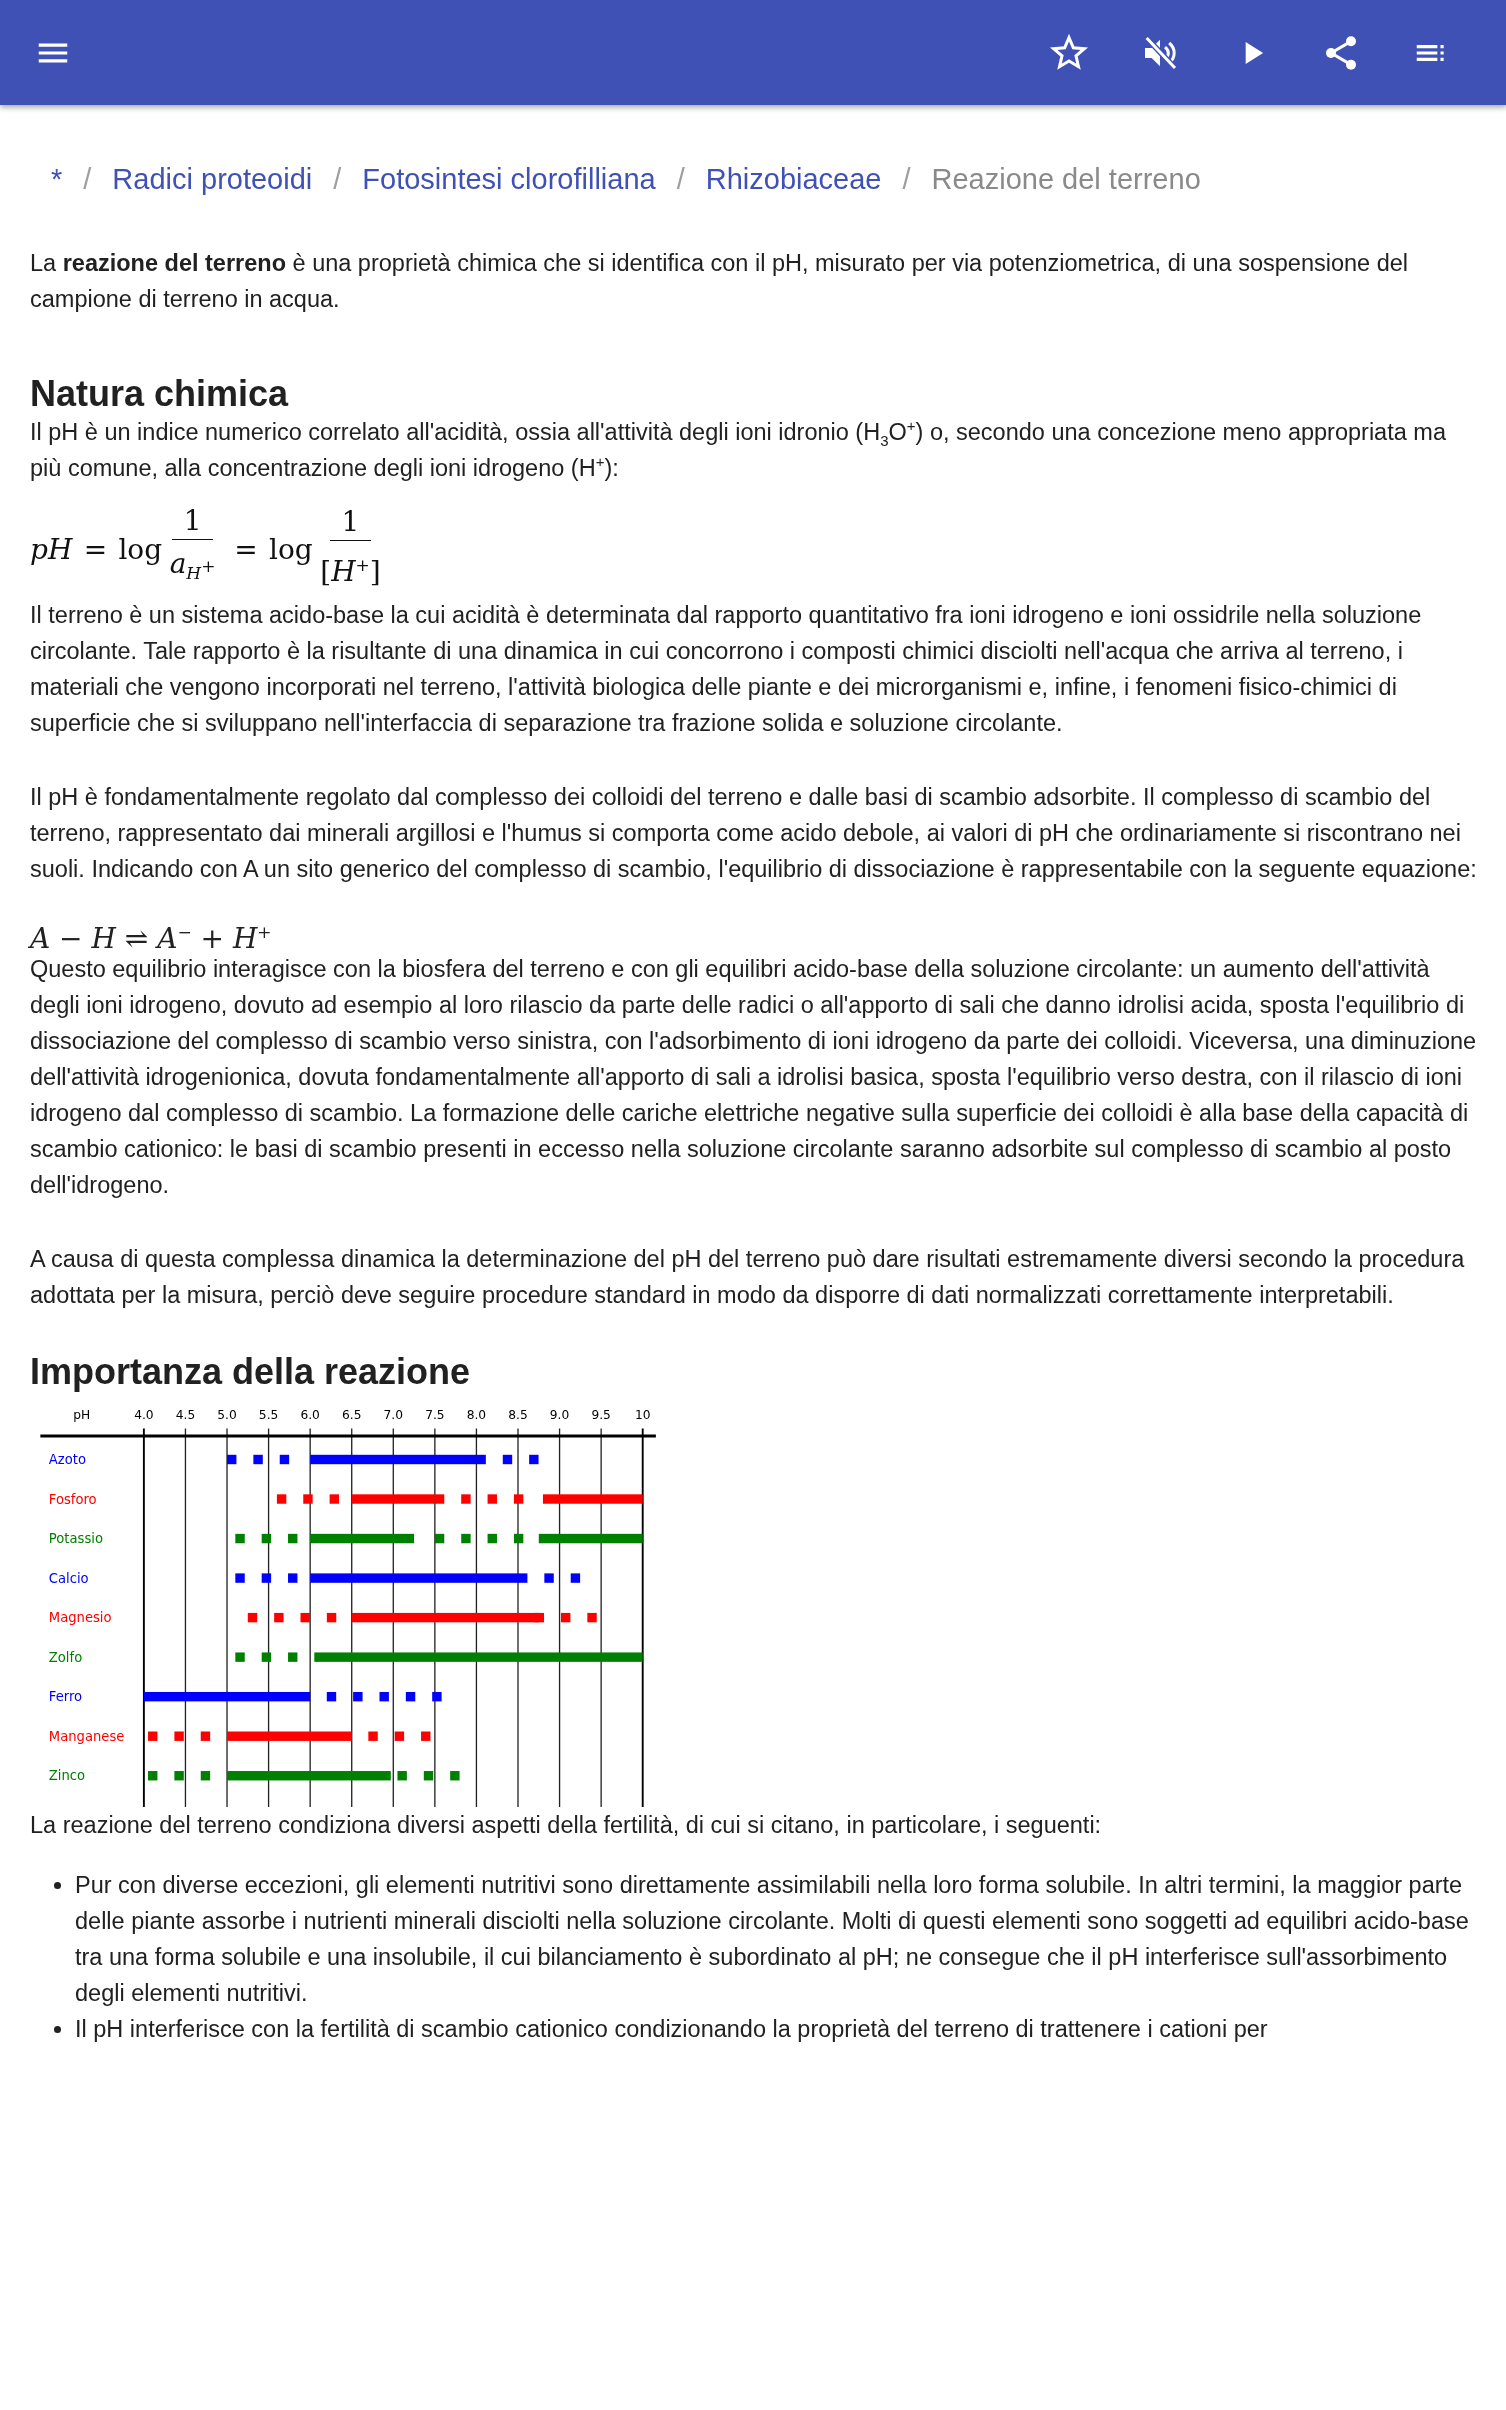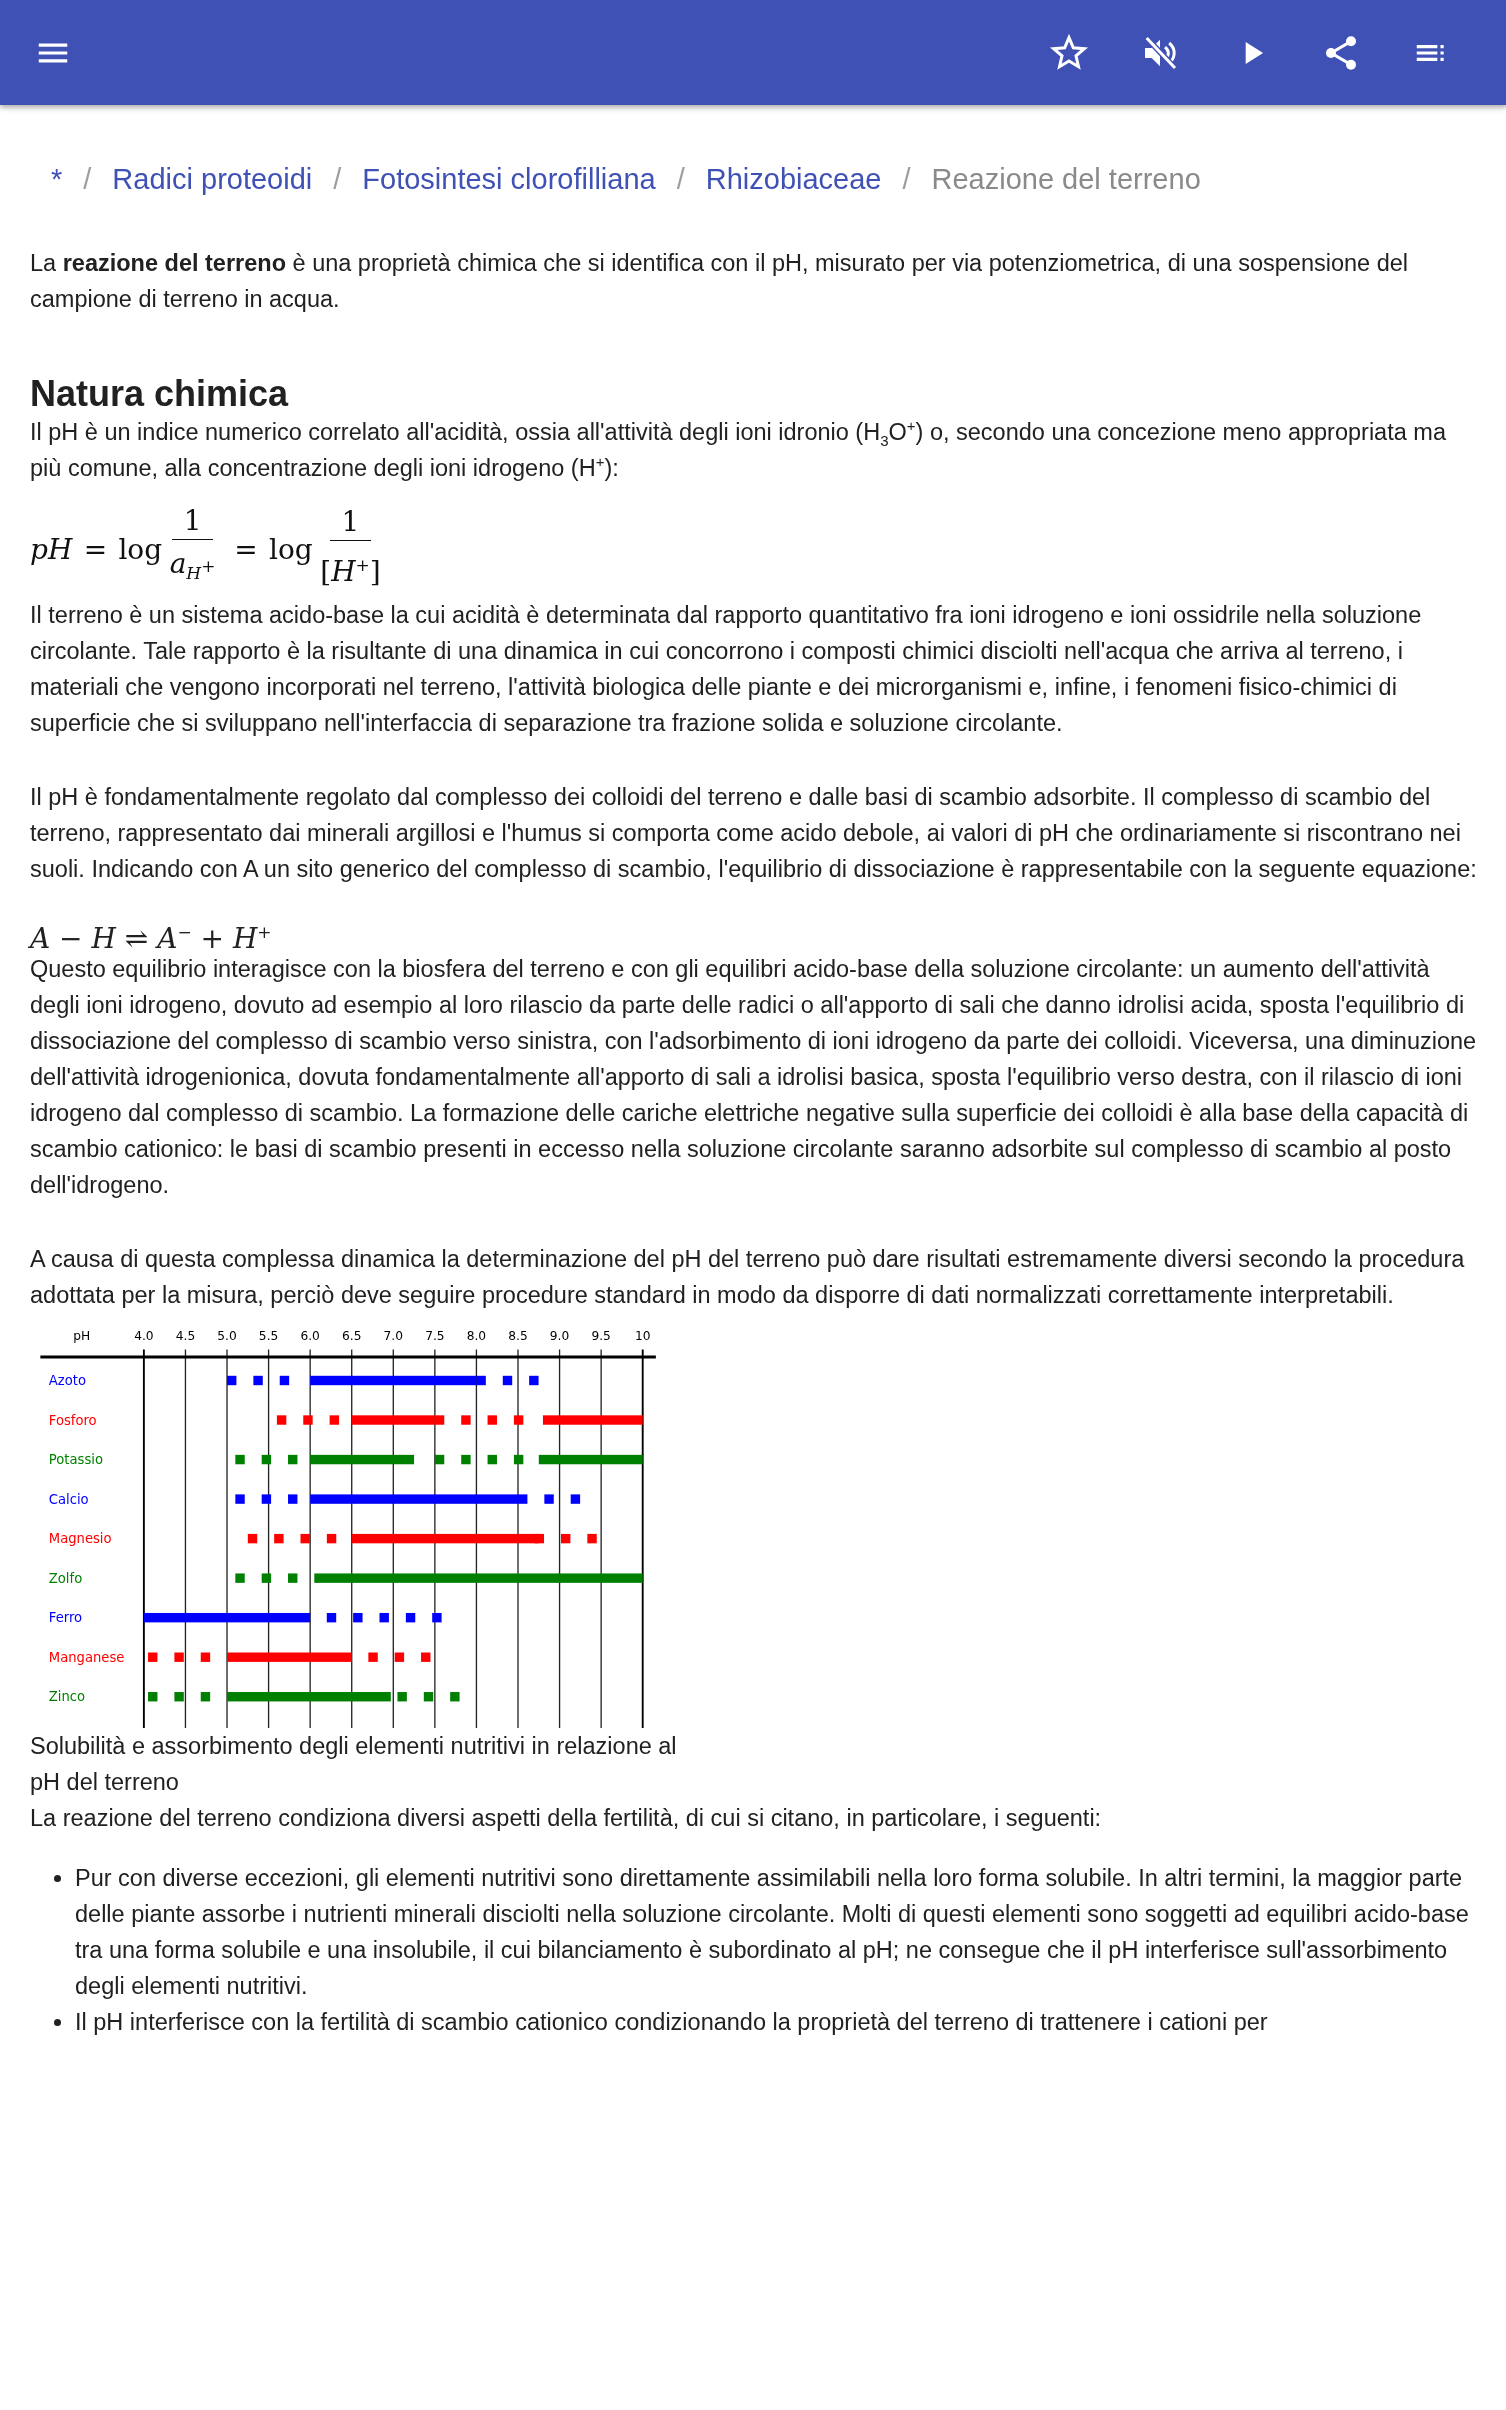--- a/index.html
+++ b/index.html
@@ -134,20 +134,21 @@
   </div>
 
   <p>Il terreno è un sistema acido-base la cui acidità è determinata dal rapporto quantitativo fra ioni idrogeno e ioni ossidrile nella soluzione circolante. Tale rapporto è la risultante di una dinamica in cui concorrono i composti chimici disciolti nell'acqua che arriva al terreno, i materiali che vengono incorporati nel terreno, l'attività biologica delle piante e dei microrganismi e, infine, i fenomeni fisico-chimici di superficie che si sviluppano nell'interfaccia di separazione tra frazione solida e soluzione circolante.</p>
   <p class="pgap">Il pH è fondamentalmente regolato dal complesso dei colloidi del terreno e dalle basi di scambio adsorbite. Il complesso di scambio del terreno, rappresentato dai minerali argillosi e l'humus si comporta come acido debole, ai valori di pH che ordinariamente si riscontrano nei suoli. Indicando con A un sito generico del complesso di scambio, l'equilibrio di dissociazione è rappresentabile con la seguente equazione:</p>
 
   <div class="eq2"><span>A − H ⇌ A</span><sup>−</sup><span> + H</span><sup>+</sup></div>
 
   <p>Questo equilibrio interagisce con la biosfera del terreno e con gli equilibri acido-base della soluzione circolante: un aumento dell'attività degli ioni idrogeno, dovuto ad esempio al loro rilascio da parte delle radici o all'apporto di sali che danno idrolisi acida, sposta l'equilibrio di dissociazione del complesso di scambio verso sinistra, con l'adsorbimento di ioni idrogeno da parte dei colloidi. Viceversa, una diminuzione dell'attività idrogenionica, dovuta fondamentalmente all'apporto di sali a idrolisi basica, sposta l'equilibrio verso destra, con il rilascio di ioni idrogeno dal complesso di scambio. La formazione delle cariche elettriche negative sulla superficie dei colloidi è alla base della capacità di scambio cationico: le basi di scambio presenti in eccesso nella soluzione circolante saranno adsorbite sul complesso di scambio al posto dell'idrogeno.</p>
   <p class="pgap">A causa di questa complessa dinamica la determinazione del pH del terreno può dare risultati estremamente diversi secondo la procedura adottata per la misura, perciò deve seguire procedure standard in modo da disporre di dati normalizzati correttamente interpretabili.</p>
 
+  <h2 class="h-imp">Importanza della reazione</h2>
 
   <div class="chart-wrap" style="height:407px;">
     <svg id="chart" width="640" height="407" viewBox="0 0 680 432" style="font-size:25px">
         <text x="46" y="20" font-size="13" fill="#000" font-family="DejaVu Sans, sans-serif">pH</text>
         <line x1="121" x2="121" y1="30" y2="573" stroke="#000" stroke-width="2"></line>
         <text x="121" y="20" font-size="13" fill="#000" text-anchor="middle" font-family="DejaVu Sans, sans-serif">4.0</text>
         <text x="121" y="597" font-size="13" fill="#000" text-anchor="middle" font-family="DejaVu Sans, sans-serif">4.0</text>
         <line x1="165.16666666666666" x2="165.16666666666666" y1="30" y2="573" stroke="#222" stroke-width="1.4"></line>
         <text x="165.16666666666666" y="20" font-size="13" fill="#000" text-anchor="middle" font-family="DejaVu Sans, sans-serif">4.5</text>
         <text x="165.16666666666666" y="597" font-size="13" fill="#000" text-anchor="middle" font-family="DejaVu Sans, sans-serif">4.5</text>
@@ -286,20 +287,19 @@
         <rect x="148" y="620" width="8" height="10" fill="#000"></rect>
         <rect x="170" y="620" width="8" height="10" fill="#000"></rect>
         <rect x="192" y="620" width="8" height="10" fill="#000"></rect>
         <rect x="214" y="620" width="8" height="10" fill="#000"></rect>
         <rect x="430" y="620" width="148" height="10" fill="#000"></rect>
         <text x="172" y="657" font-size="15" fill="#000" text-anchor="middle" font-family="DejaVu Sans, sans-serif">Assorbimento non ottimale</text>
         <text x="504" y="657" font-size="15" fill="#000" text-anchor="middle" font-family="DejaVu Sans, sans-serif">Assorbimento ottimale</text>
       </svg>
   </div>
 
-  <p class="caption">Solubilità e assorbimento degli elementi nutritivi in relazione al pH del terreno</p>
   <p>La reazione del terreno condiziona diversi aspetti della fertilità, di cui si citano, in particolare, i seguenti:</p>
   <ul>
     <li>Pur con diverse eccezioni, gli elementi nutritivi sono direttamente assimilabili nella loro forma solubile. In altri termini, la maggior parte delle piante assorbe i nutrienti minerali disciolti nella soluzione circolante. Molti di questi elementi sono soggetti ad equilibri acido-base tra una forma solubile e una insolubile, il cui bilanciamento è subordinato al pH; ne consegue che il pH interferisce sull'assorbimento degli elementi nutritivi.</li>
     <li>Il pH interferisce con la fertilità di scambio cationico condizionando la proprietà del terreno di trattenere i cationi per</li>
   </ul>
 </div>
 
 
 </body></html>

